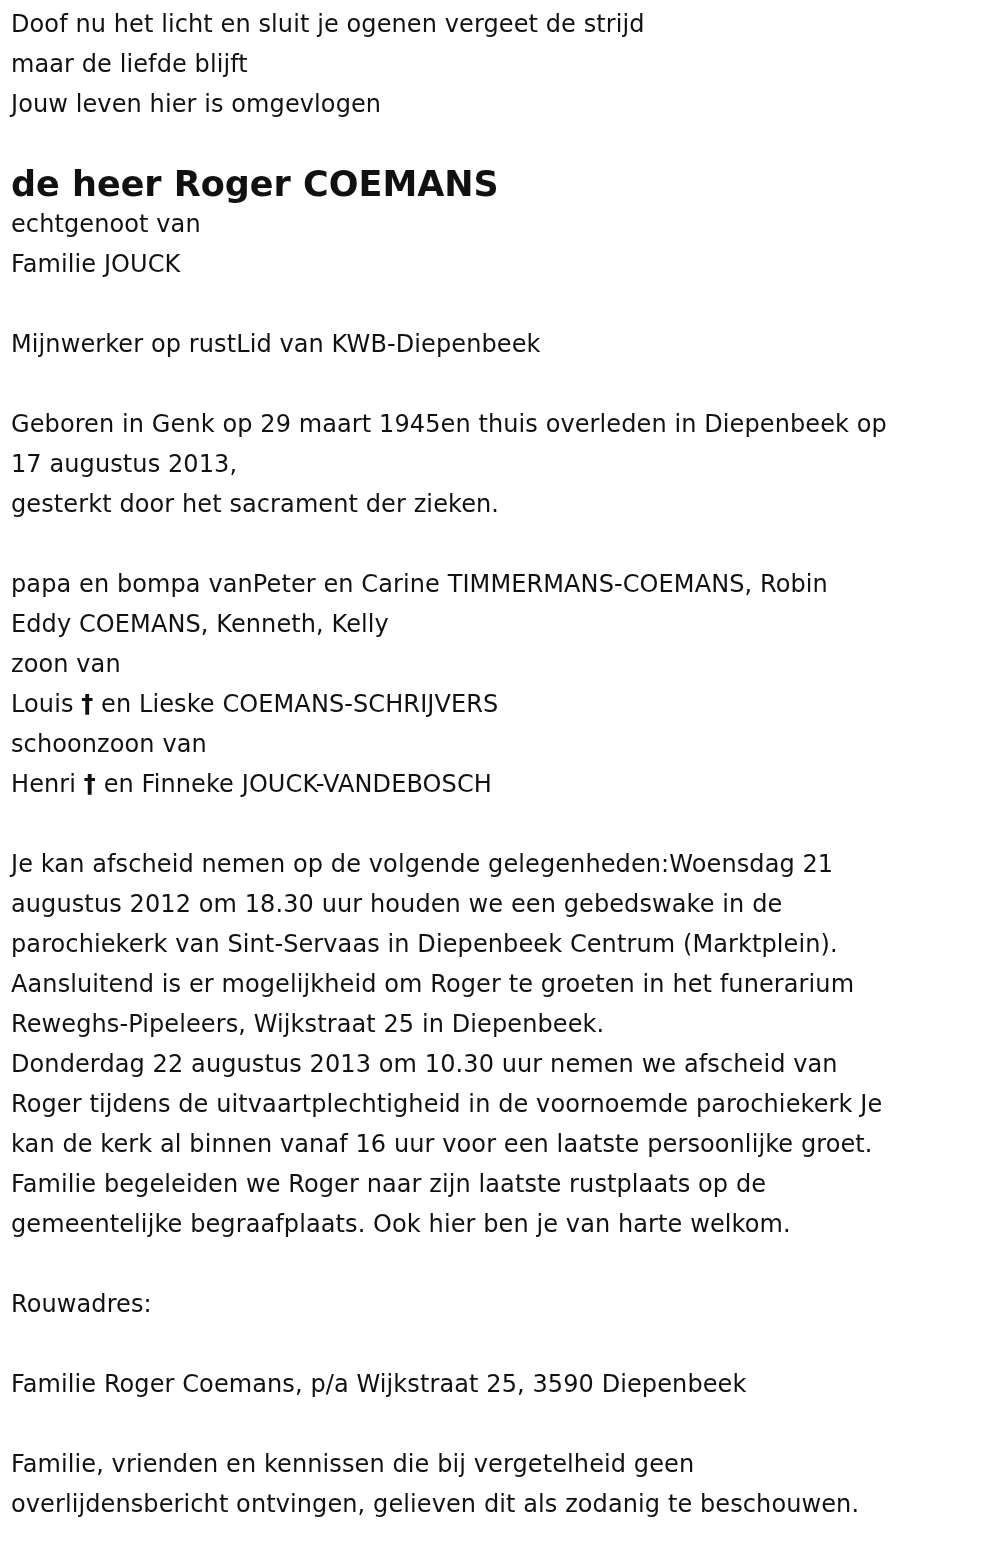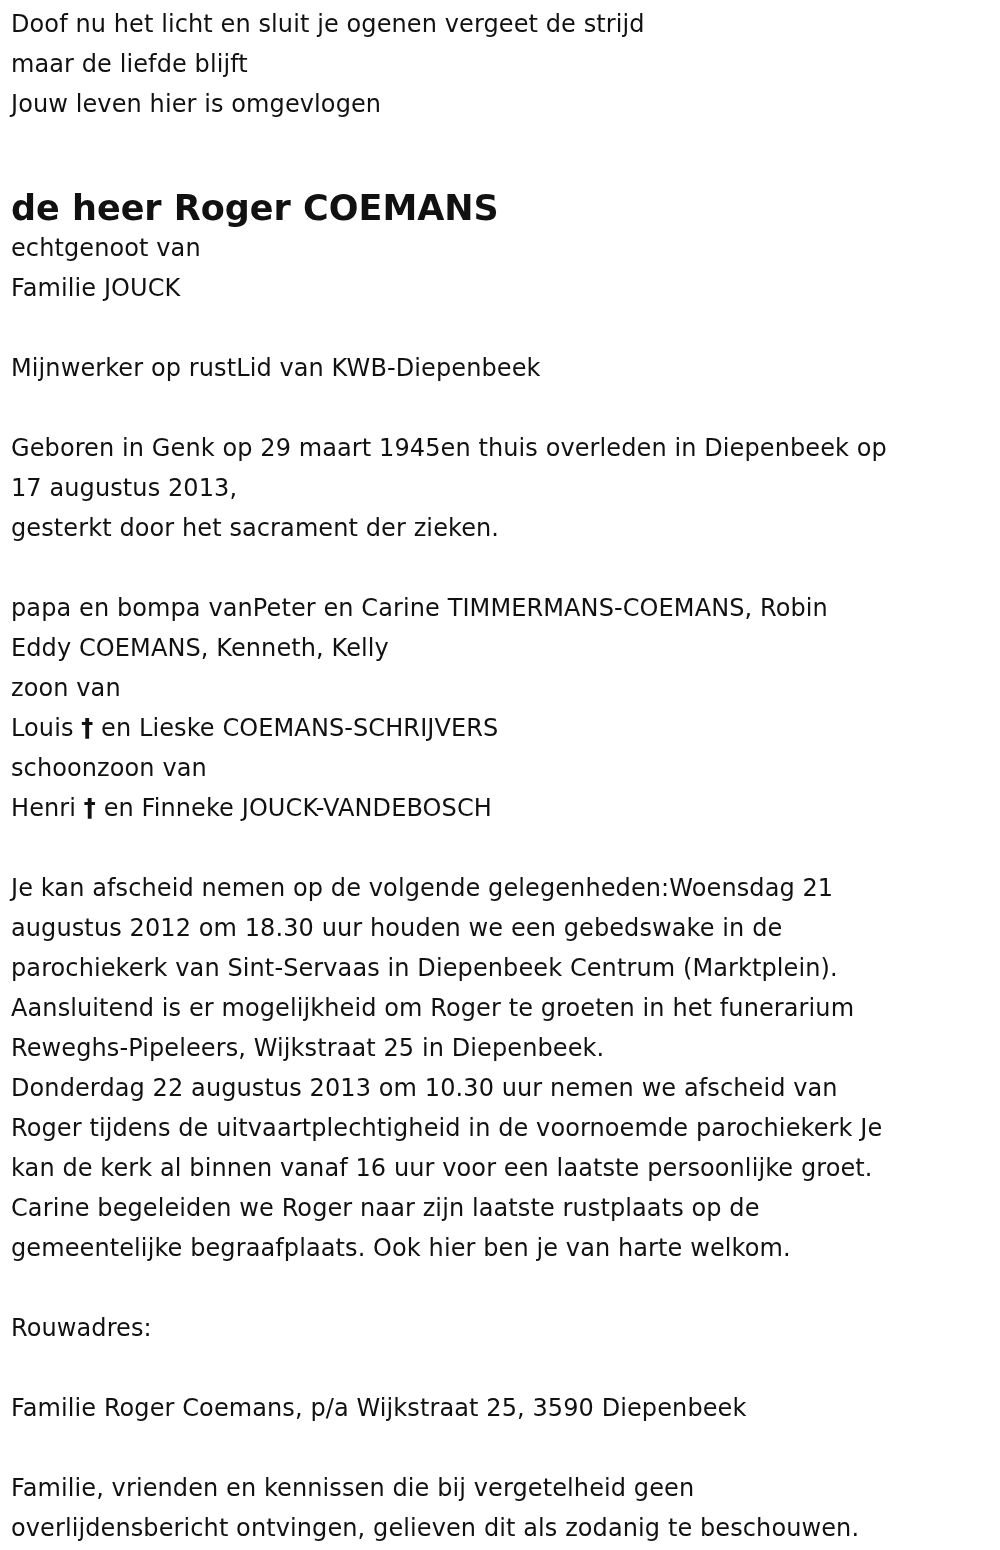--- a/index.html
+++ b/index.html
@@ -3,21 +3,21 @@
 <meta charset="utf-8">
 <style>
   html, body { margin: 0; padding: 0; background: #ffffff; }
   body {
     width: 1000px; height: 1550px; overflow: hidden;
     font-family: "DejaVu Sans", sans-serif;
     color: #111111;
   }
   .page { padding: 4px 11px 0 11px; }
   .line { font-size: 24px; line-height: 40px; white-space: pre-wrap; letter-spacing: 0.1px; }
-  .title { font-size: 35px; font-weight: bold; line-height: 40px; margin-top: 64px; margin-bottom: 0; }
+  .title { font-size: 35px; font-weight: bold; line-height: 40px; margin-top: 40px; margin-bottom: 0; }
   .gap { height: 40px; }
   .cross { font-weight: bold; }
 </style>
 </head>
 <body>
 
 <div class="page">
   <div>
     <div class="line">Doof nu het licht en sluit je ogenen vergeet de strijd</div>
     <div class="line">maar de liefde blijft</div>
@@ -52,21 +52,21 @@
 
   <div>
     <div class="line">Je kan afscheid nemen op de volgende gelegenheden:Woensdag 21</div>
     <div class="line">augustus 2012 om 18.30 uur houden we een gebedswake in de</div>
     <div class="line">parochiekerk van Sint-Servaas in Diepenbeek Centrum (Marktplein).</div>
     <div class="line">Aansluitend is er mogelijkheid om Roger te groeten in het funerarium</div>
     <div class="line">Reweghs-Pipeleers, Wijkstraat 25 in Diepenbeek.</div>
     <div class="line">Donderdag 22 augustus 2013 om 10.30 uur nemen we afscheid van</div>
     <div class="line">Roger tijdens de uitvaartplechtigheid in de voornoemde parochiekerk Je</div>
     <div class="line">kan de kerk al binnen vanaf 16 uur voor een laatste persoonlijke groet.</div>
-    <div class="line">Carine begeleiden we Roger naar zijn laatste rustplaats op de</div>
+    <div class="line">Familie begeleiden we Roger naar zijn laatste rustplaats op de</div>
     <div class="line">gemeentelijke begraafplaats. Ook hier ben je van harte welkom.</div>
   </div>
   <div class="gap"></div>
 
   <div class="line">Rouwadres:</div>
   <div class="gap"></div>
   <div class="line">Familie Roger Coemans, p/a Wijkstraat 25, 3590 Diepenbeek</div>
   <div class="gap"></div>
 
   <div>

